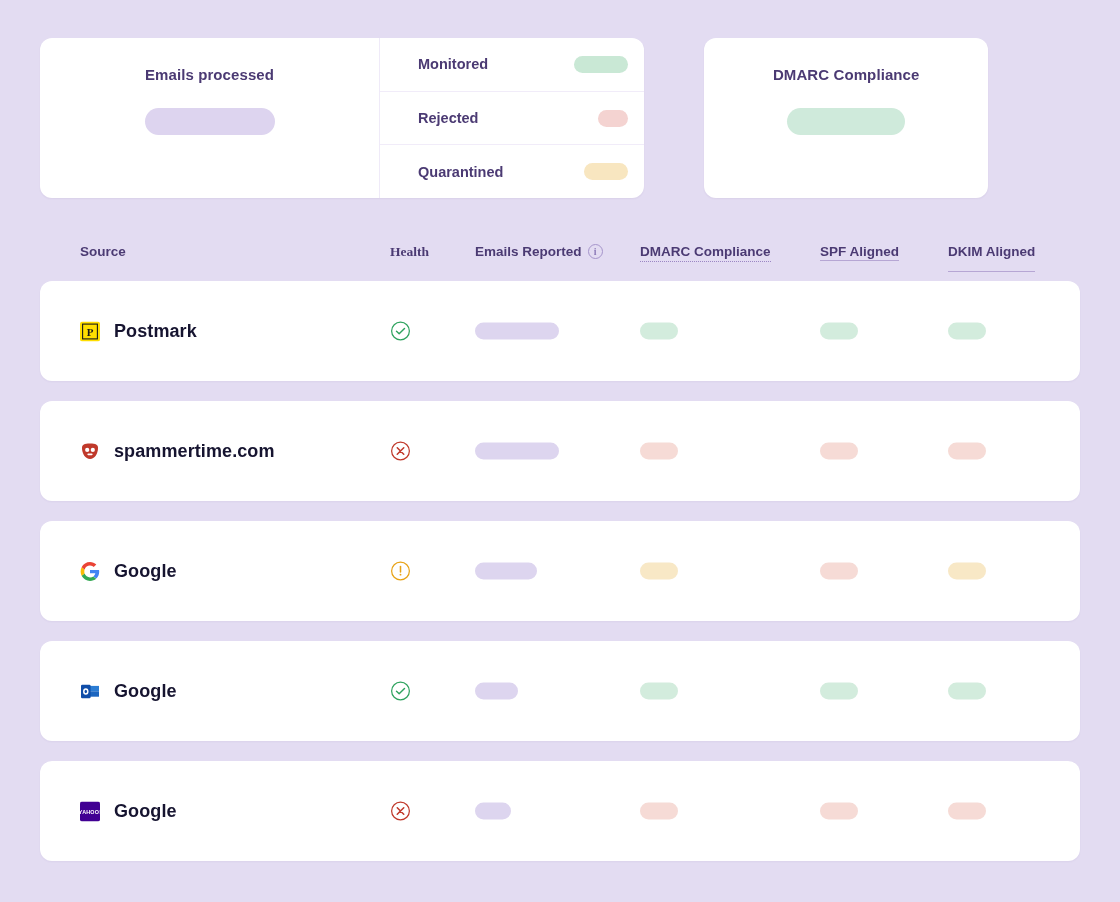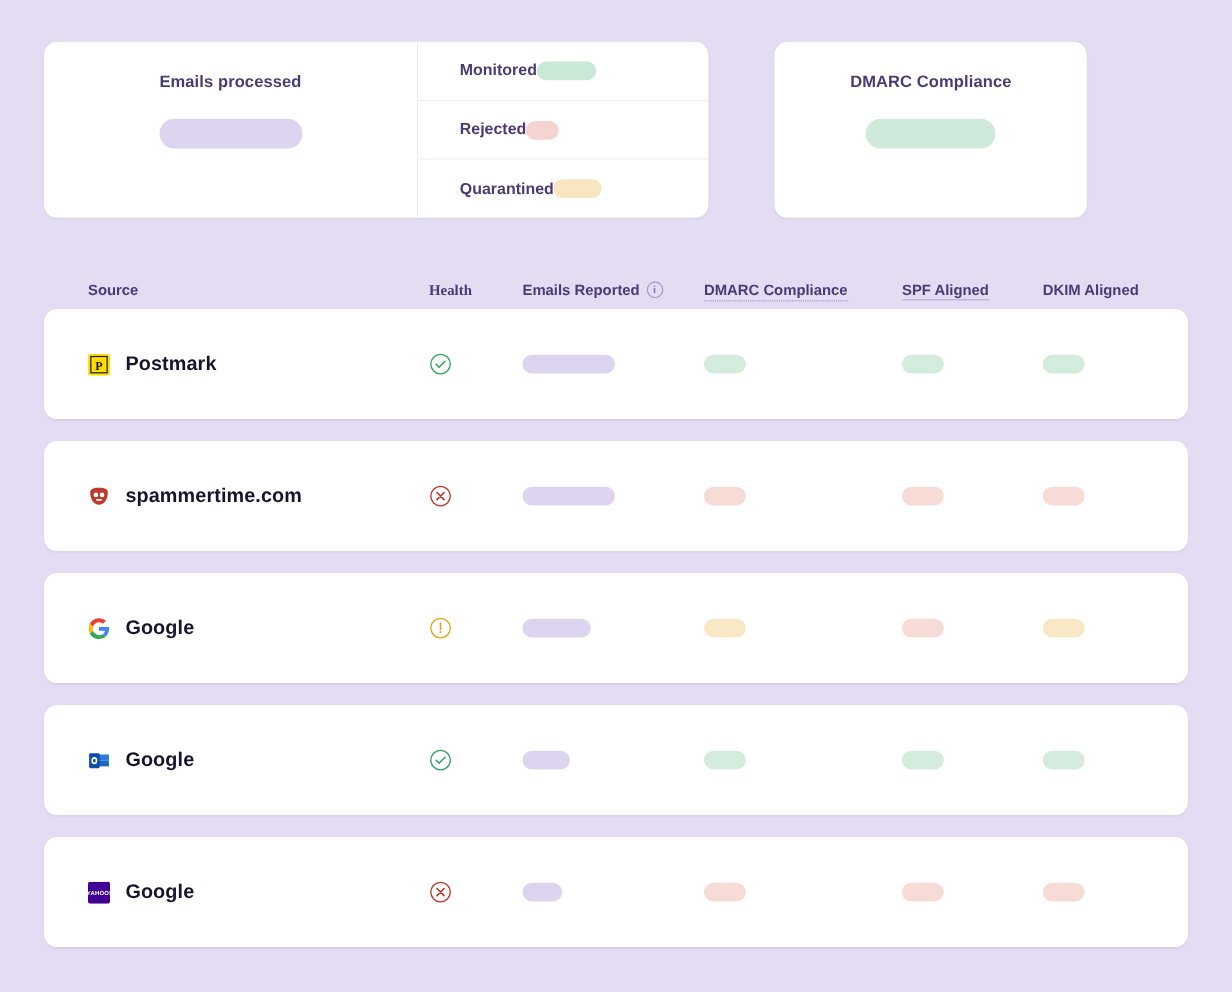--- a/index.html
+++ b/index.html
@@ -69,21 +69,21 @@
   .breakdown {
     flex: 1;
     display: flex;
     flex-direction: column;
   }
 
   .breakdown-row {
     flex: 1;
     display: flex;
     align-items: center;
-    justify-content: flex-start;
+    justify-content: space-between;
     padding: 0 16px 0 38px;
     border-bottom: 1px solid #f1ecf9;
   }
   .breakdown-row:last-child { border-bottom: none; }
 
   .breakdown-label {
     font-size: 14.5px;
     font-weight: 700;
     color: #4b3a73;
   }
@@ -107,21 +107,20 @@
     background: #cfeadb;
   }
 
   
   .table-head {
     position: absolute;
     left: 40px;
     top: 236px;
     width: 1040px;
     height: 38px;
-    margin-top: 12px;
   }
 
   .col {
     position: absolute;
     font-size: 13.5px;
     font-weight: 700;
     color: #4b3a73;
     white-space: nowrap;
     top: 8px;
   }

